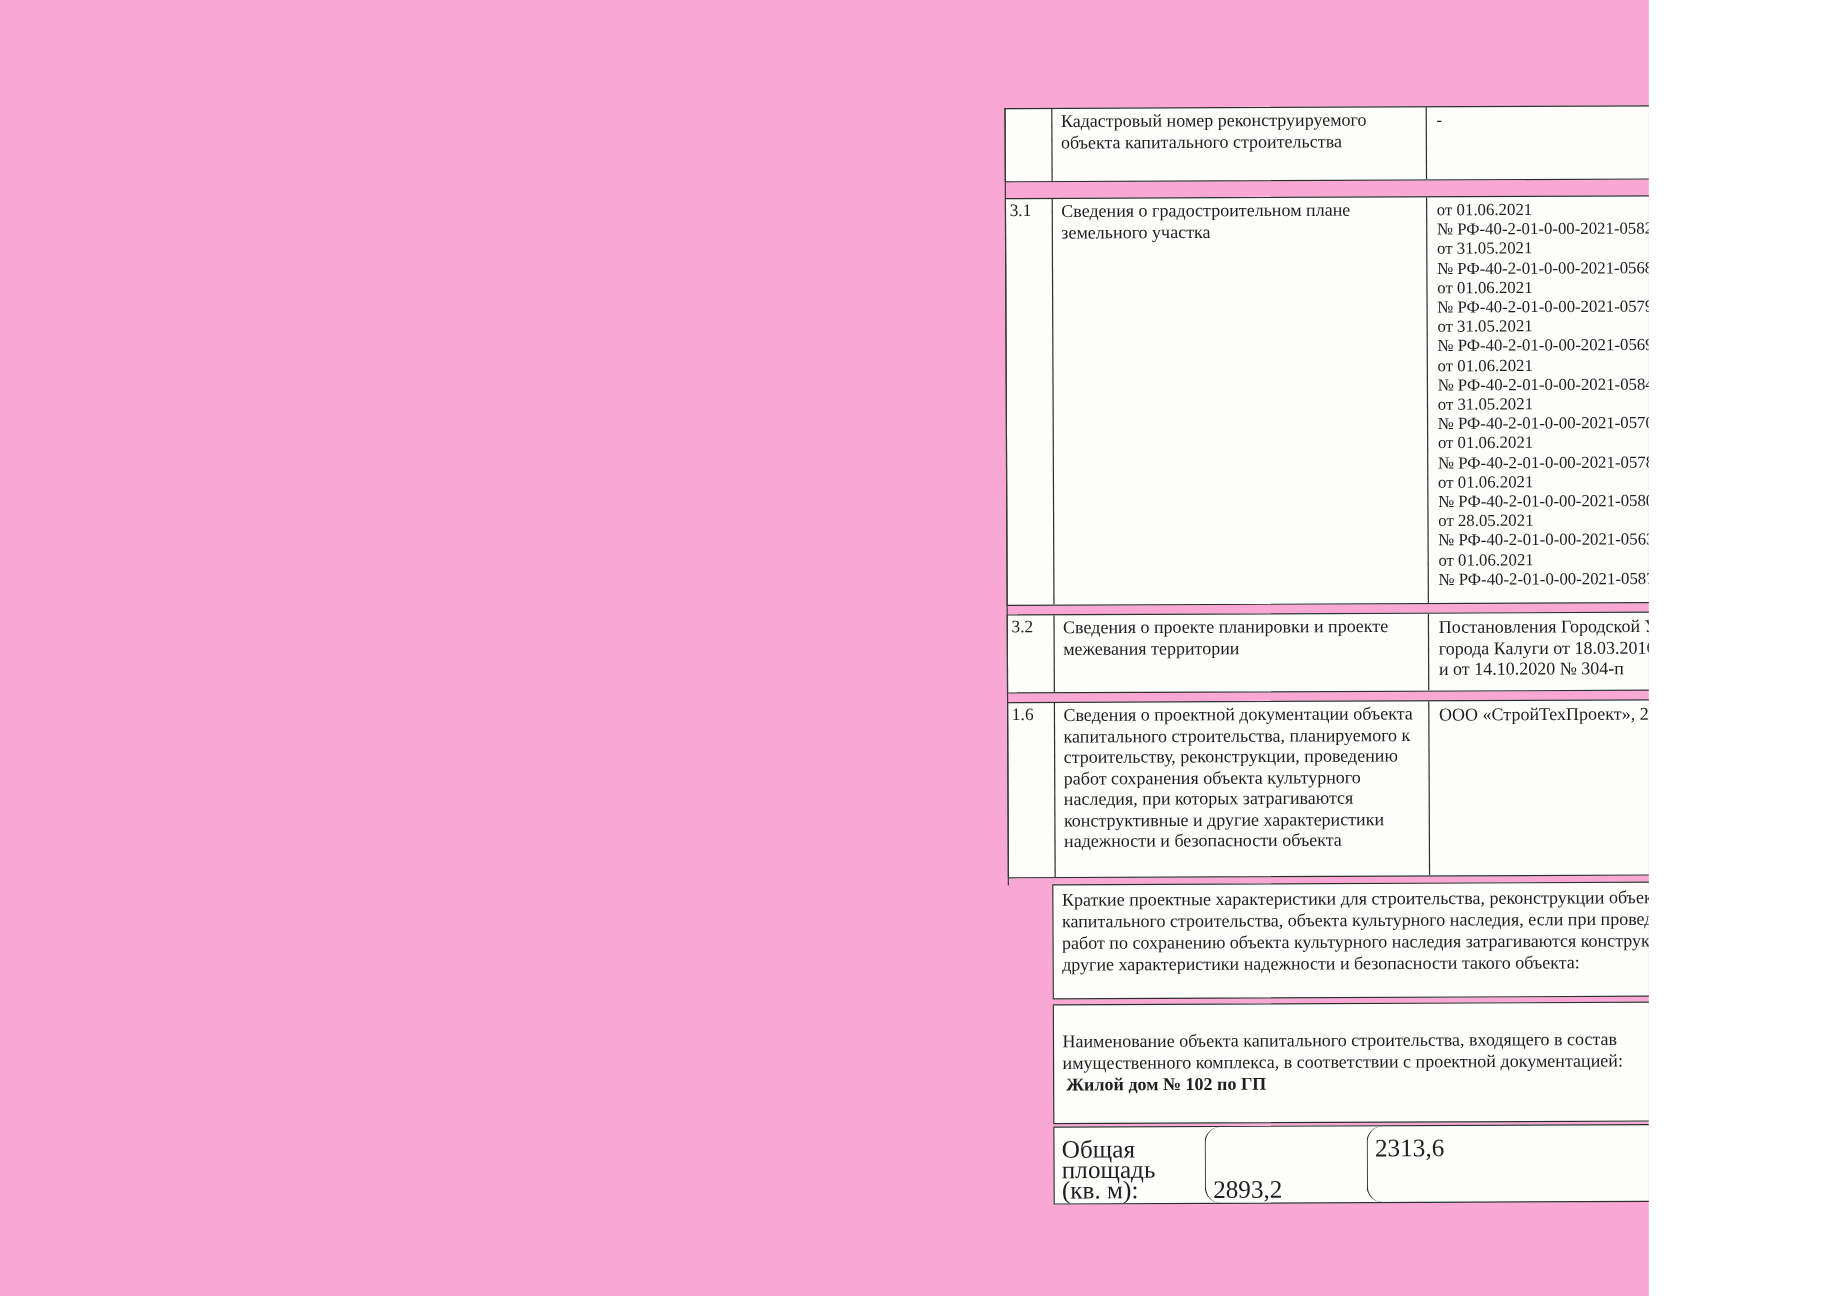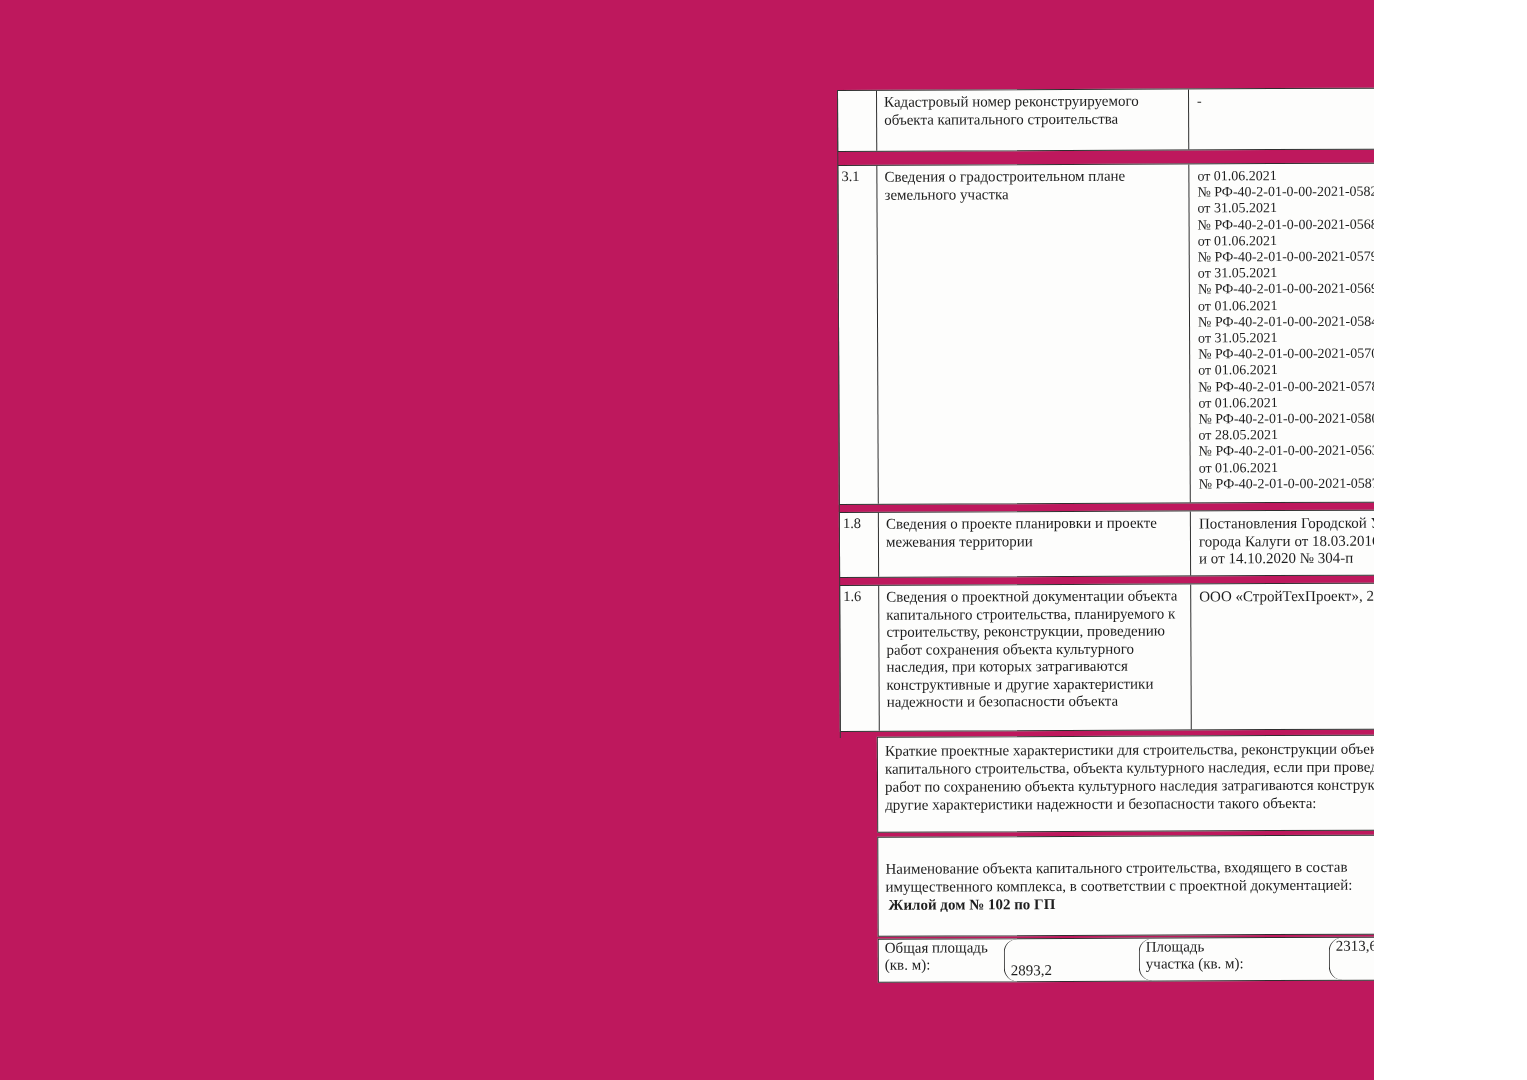--- a/index.html
+++ b/index.html
@@ -6,21 +6,21 @@
   html, body { width: 1527px; height: 1080px; }
   body {
     background: #ffffff;
     font-family: "Liberation Serif", "DejaVu Serif", serif;
     color: #1e1e1e;
   }
   .page {
     position: relative;
     width: 1374px;
     height: 1080px;
-    background: #be185d;
+    background: #f9a8d4;
     overflow: hidden;
   }
   .doc {
     position: absolute;
     left: 837px;
     top: 90px;
     width: 608px;
     transform: rotate(-0.25deg);
     transform-origin: top left;
   }
@@ -65,23 +65,23 @@
   .box.name { min-height: 64px; margin-bottom: 2px; padding-bottom: 4px; }
   .obj-name { font-weight: bold; padding-left: 3px; }
   .area-row {
     display: grid;
     grid-template-columns: 125px 135px 190px 120px;
     border: 1px solid #2e2e2e;
     min-height: 44px;
     background: #fdfdfc;
   }
   .area-cell {
-    font-size: 15px;
+    font-size: 21px;
     line-height: 17px;
-    padding: 0 4px 2px 6px;
+    padding: 10px 4px 2px 6px;
     white-space: pre-line;
     display: flex;
     align-items: flex-start;
     border-radius: 13px;
   }
   .area-cell + .area-cell { border-left: 1px solid #2e2e2e; }
   .area-cell.bottom { align-items: flex-end; font-family: Liberation Serif, serif; }
 </style>
 </head>
 <body>
@@ -115,21 +115,21 @@
 № РФ-40-2-01-0-00-2021-0578
 от 01.06.2021
 № РФ-40-2-01-0-00-2021-0580
 от 28.05.2021
 № РФ-40-2-01-0-00-2021-0563
 от 01.06.2021
 № РФ-40-2-01-0-00-2021-0587</div>
     </div>
 
     <div class="row row-2">
-      <div class="cell num">1.8</div>
+      <div class="cell num">3.2</div>
       <div class="cell label">Сведения о проекте планировки и проекте межевания территории</div>
       <div class="cell value">Постановления Городской Управы города Калуги от 18.03.2016 № 84-п и от 14.10.2020 № 304-п</div>
     </div>
 
     <div class="row row-3">
       <div class="cell num">1.6</div>
       <div class="cell label">Сведения о проектной документации объекта капитального строительства, планируемого к строительству, реконструкции, проведению работ сохранения объекта культурного наследия, при которых затрагиваются конструктивные и другие характеристики надежности и безопасности объекта</div>
       <div class="cell value">ООО «СтройТехПроект», 2021г.</div>
     </div>
 
@@ -138,19 +138,17 @@
 
       <div class="box name">
         <span>Наименование объекта капитального строительства, входящего в состав имущественного комплекса, в соответствии с проектной документацией:</span>
         <div class="obj-name">Жилой дом № 102 по ГП</div>
       </div>
 
       <div class="area-row">
         <div class="area-cell">Общая площадь
 (кв. м):</div>
         <div class="area-cell bottom">2893,2</div>
-        <div class="area-cell">Площадь
-участка (кв. м):</div>
         <div class="area-cell">2313,6</div>
       </div>
     </div>
   </div>
 </div>
 
 </body></html>

